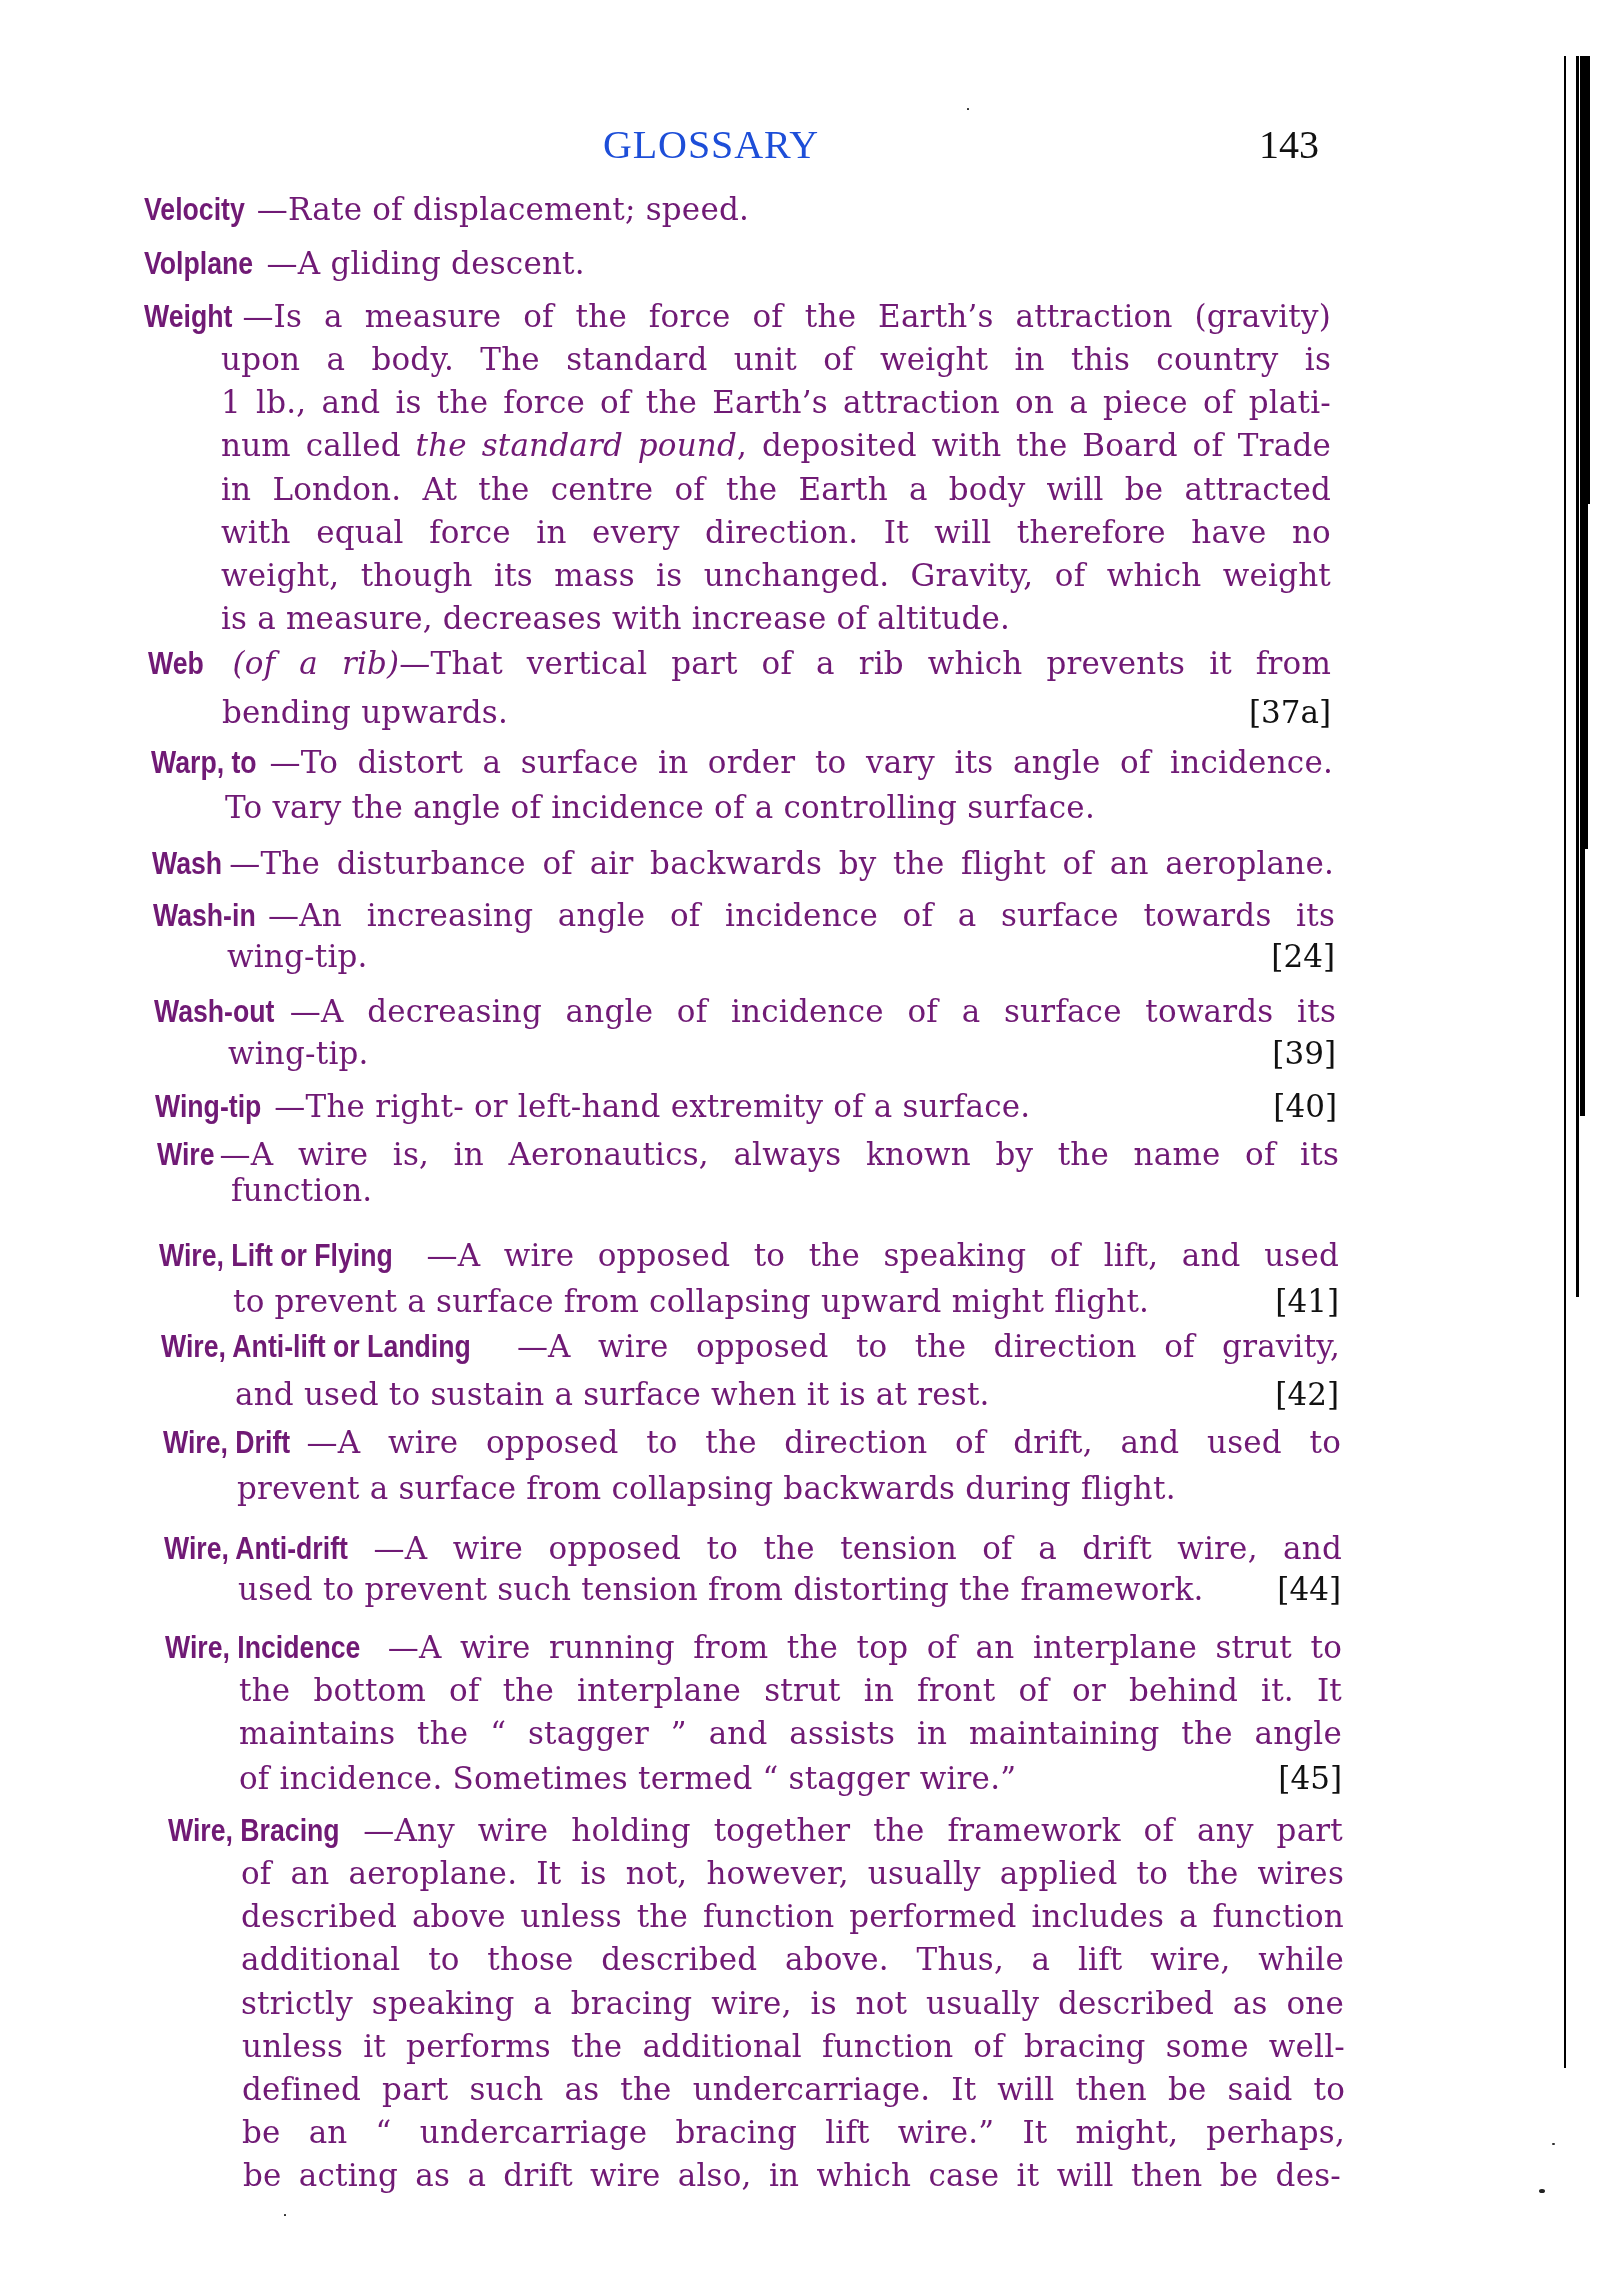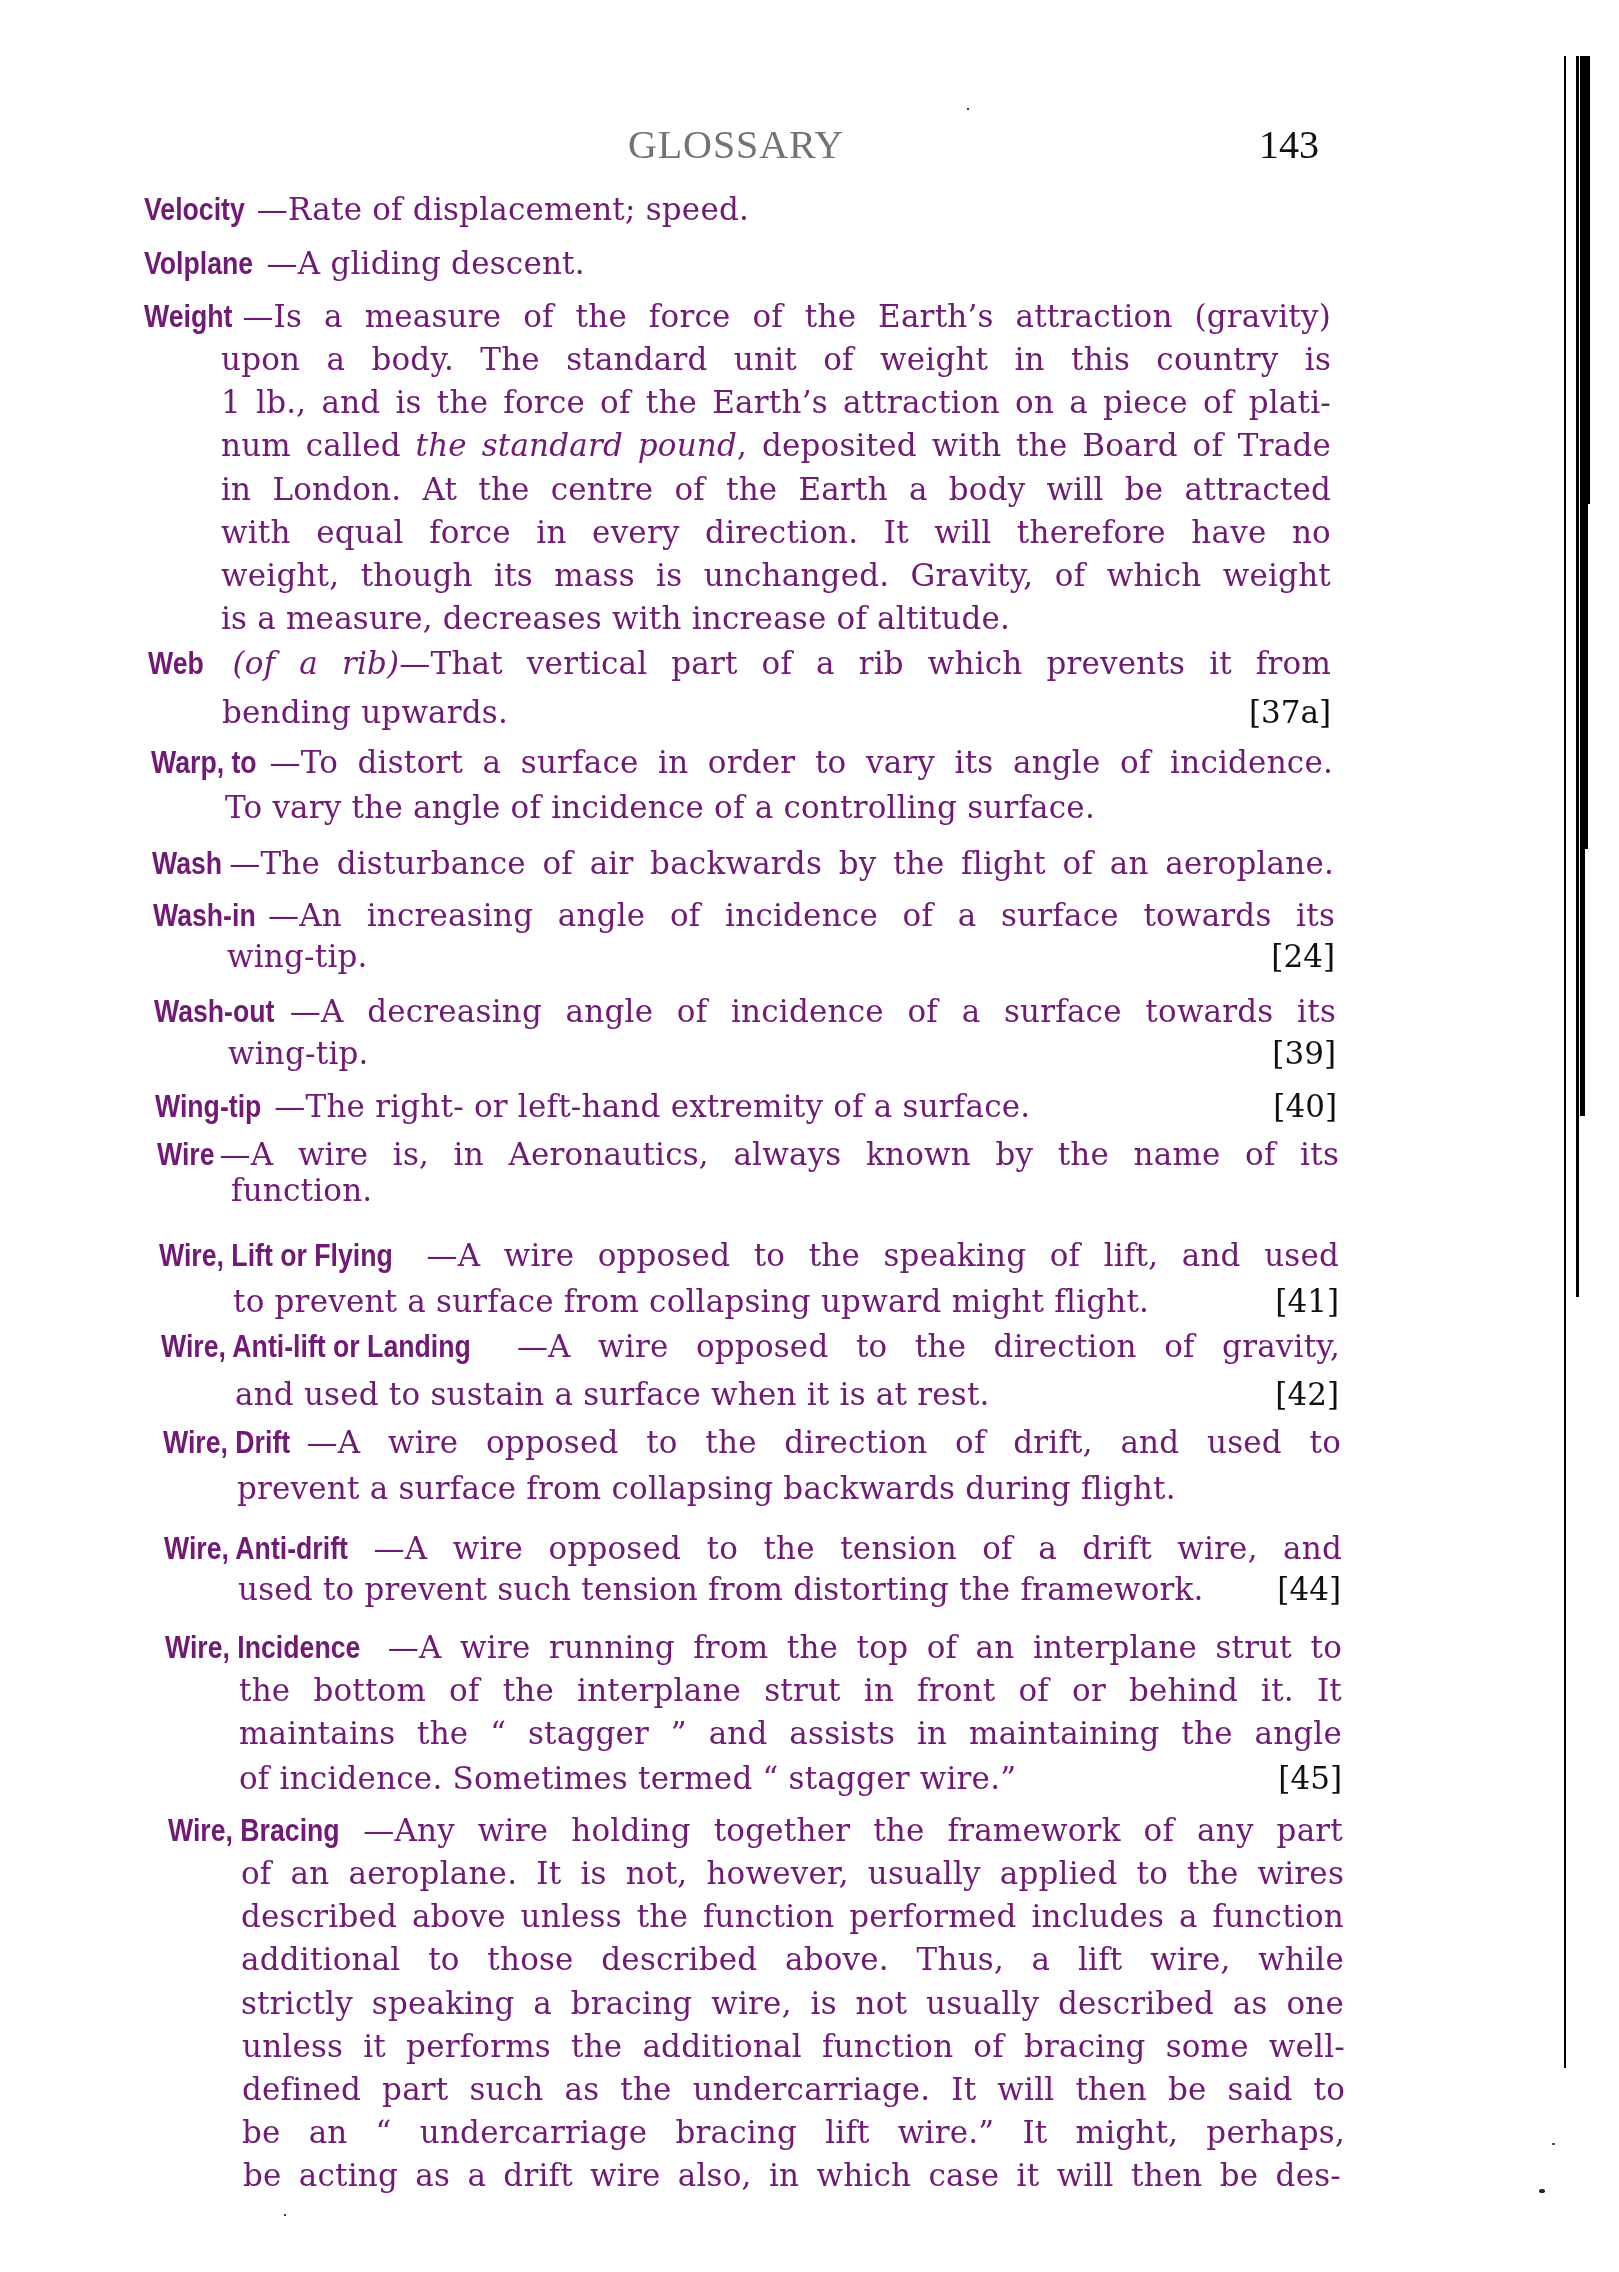--- a/index.html
+++ b/index.html
@@ -21,23 +21,23 @@
     font-size: 31px;
     letter-spacing: 0;
     transform: scaleX(0.86);
     display: inline-block;
     transform-origin: left center;
     margin-right: -0.14em;
   }
   .it { font-style: italic; }
   .ref { position: absolute; font-family: "DejaVu Serif", "Liberation Serif", serif; font-size: 31px; line-height: 38px; color: #111; text-align: right; }
   .running-head {
-    position: absolute; top: 121px; left: 628px;
+    position: absolute; top: 121px; left: 603px;
     font-family: "Liberation Serif", "DejaVu Serif", serif;
-    font-size: 40px; letter-spacing: 0.9px; color: #737373;
+    font-size: 40px; letter-spacing: 0.9px; color: #1d4ed8;
   }
   .page-num {
     position: absolute; top: 121px; left: 1259px;
     font-family: "Liberation Serif", "DejaVu Serif", serif;
     font-size: 40px; color: #111;
   }
   .edge { position: absolute; background: #000; }
   .speck { position: absolute; background: #222; border-radius: 50%; }
 </style>
 </head>

